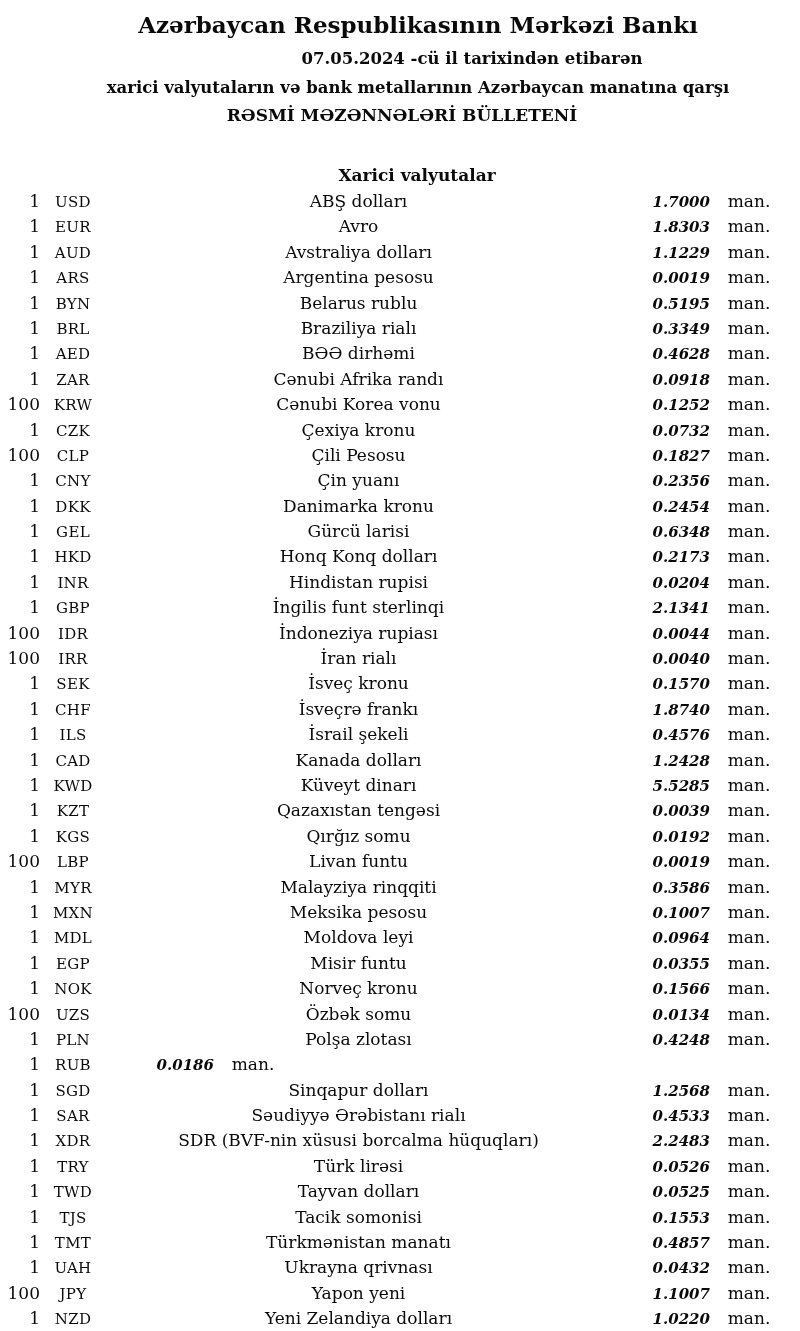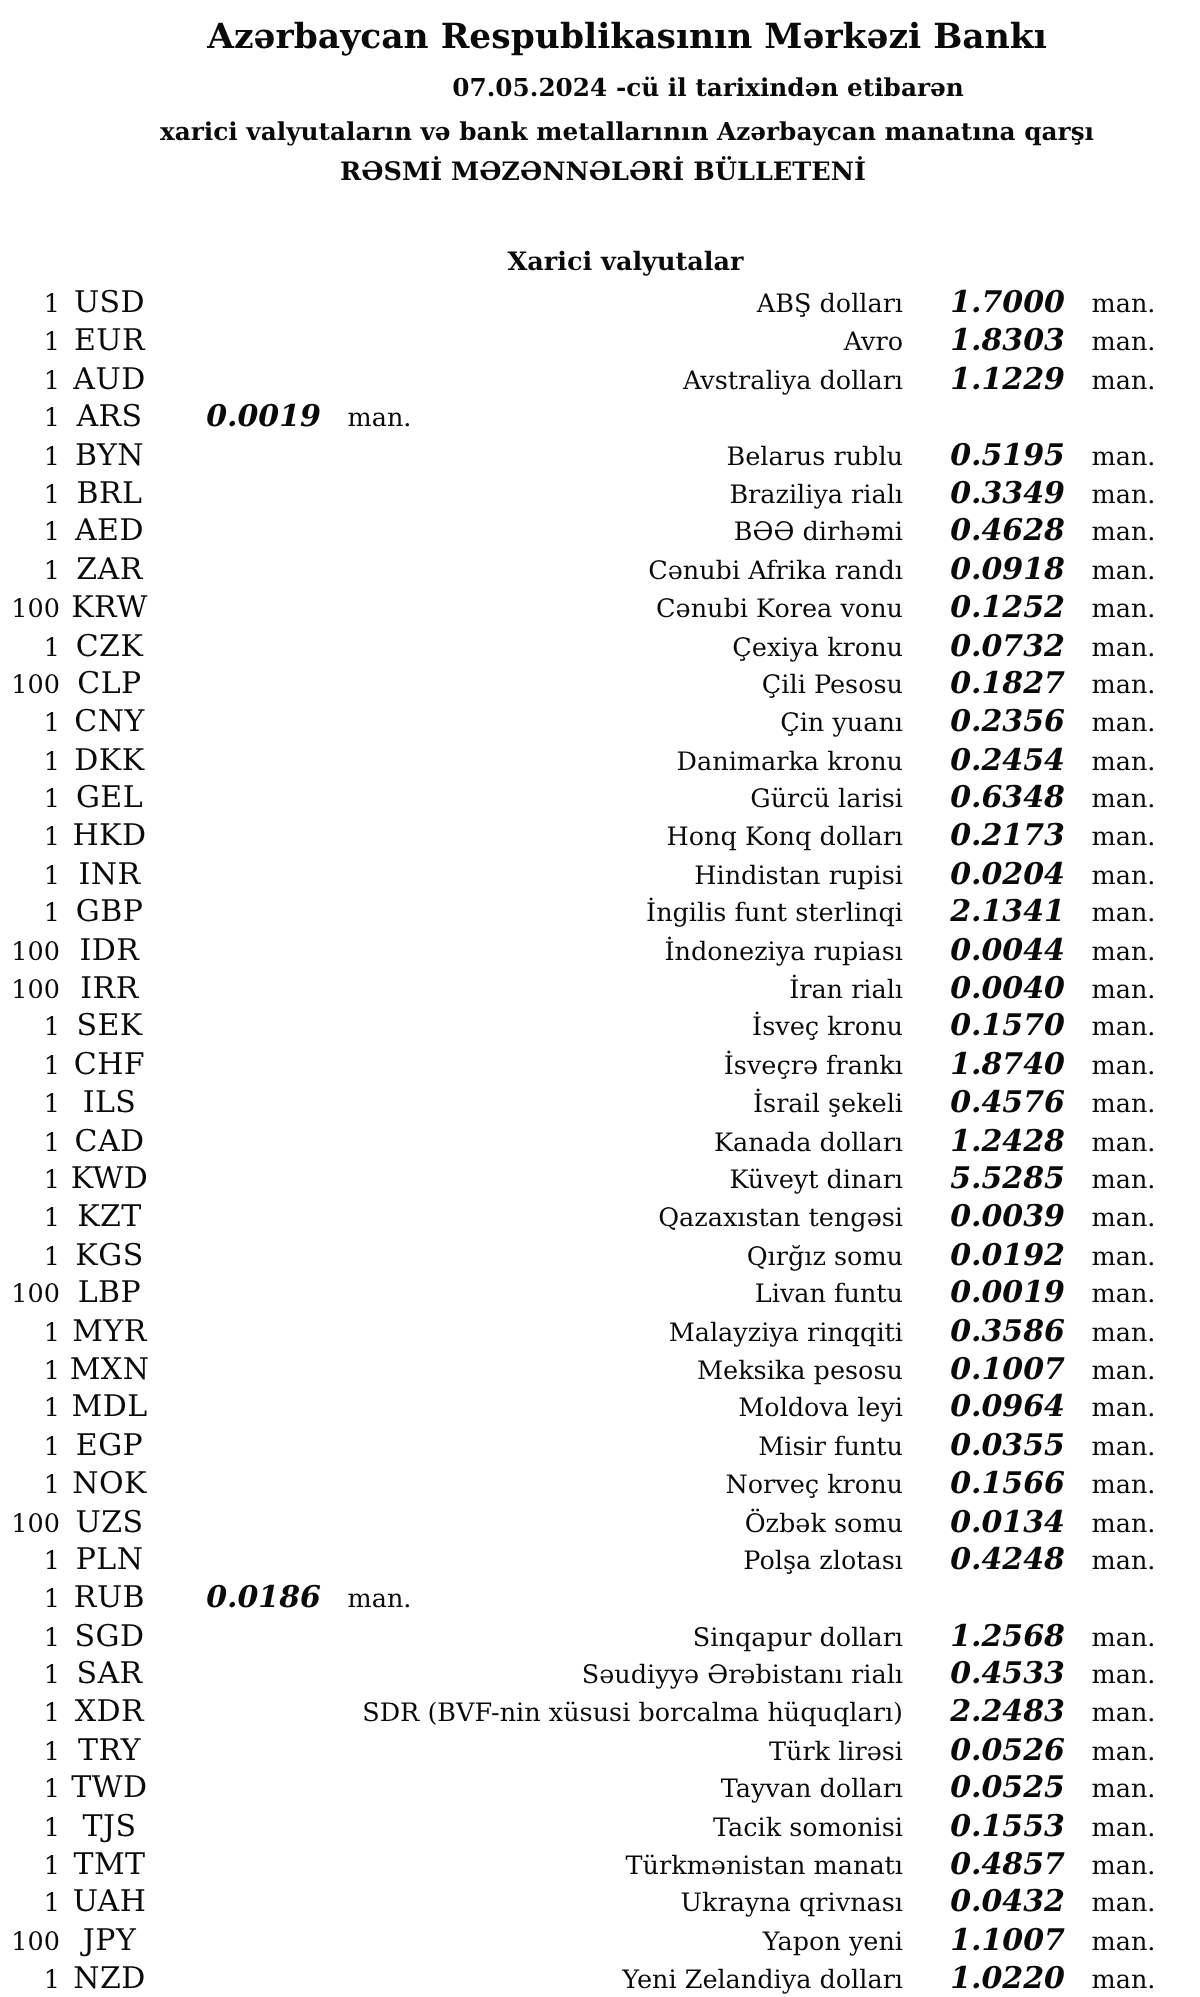--- a/index.html
+++ b/index.html
@@ -78,37 +78,37 @@
   }
   .cell-qty {
     width: 40px;
     text-align: right;
     flex: 0 0 auto;
   }
   .cell-code {
     width: 66px;
     text-align: center;
     flex: 0 0 auto;
-    font-size: 20px;
+    font-size: 15px;
     letter-spacing: 0.3px;
   }
   .cell-name {
     flex: 1 1 auto;
     padding-left: 9px;
-    text-align: right;
+    text-align: center;
     white-space: nowrap;
     overflow: hidden;
   }
   .cell-rate {
     width: 108px;
     flex: 0 0 auto;
     text-align: right;
     font-weight: 700;
     font-style: italic;
-    font-size: 20px;
+    font-size: 15px;
   }
   .cell-unit {
     width: 62px;
     flex: 0 0 auto;
     box-sizing: border-box;
     padding-left: 16px;
     text-align: center;
   }
 </style>
 </head>
@@ -146,20 +146,21 @@
     <span class="cell-qty">1</span>
     <span class="cell-code">AUD</span>
     <span class="cell-name">Avstraliya dolları</span>
     <span class="cell-rate">1.1229</span>
     <span class="cell-unit">man.</span>
   </div>
 
   <div class="row">
     <span class="cell-qty">1</span>
     <span class="cell-code">ARS</span>
+    <span class="cell-name">Argentina pesosu</span>
     <span class="cell-rate">0.0019</span>
     <span class="cell-unit">man.</span>
   </div>
 
   <div class="row">
     <span class="cell-qty">1</span>
     <span class="cell-code">BYN</span>
     <span class="cell-name">Belarus rublu</span>
     <span class="cell-rate">0.5195</span>
     <span class="cell-unit">man.</span>

